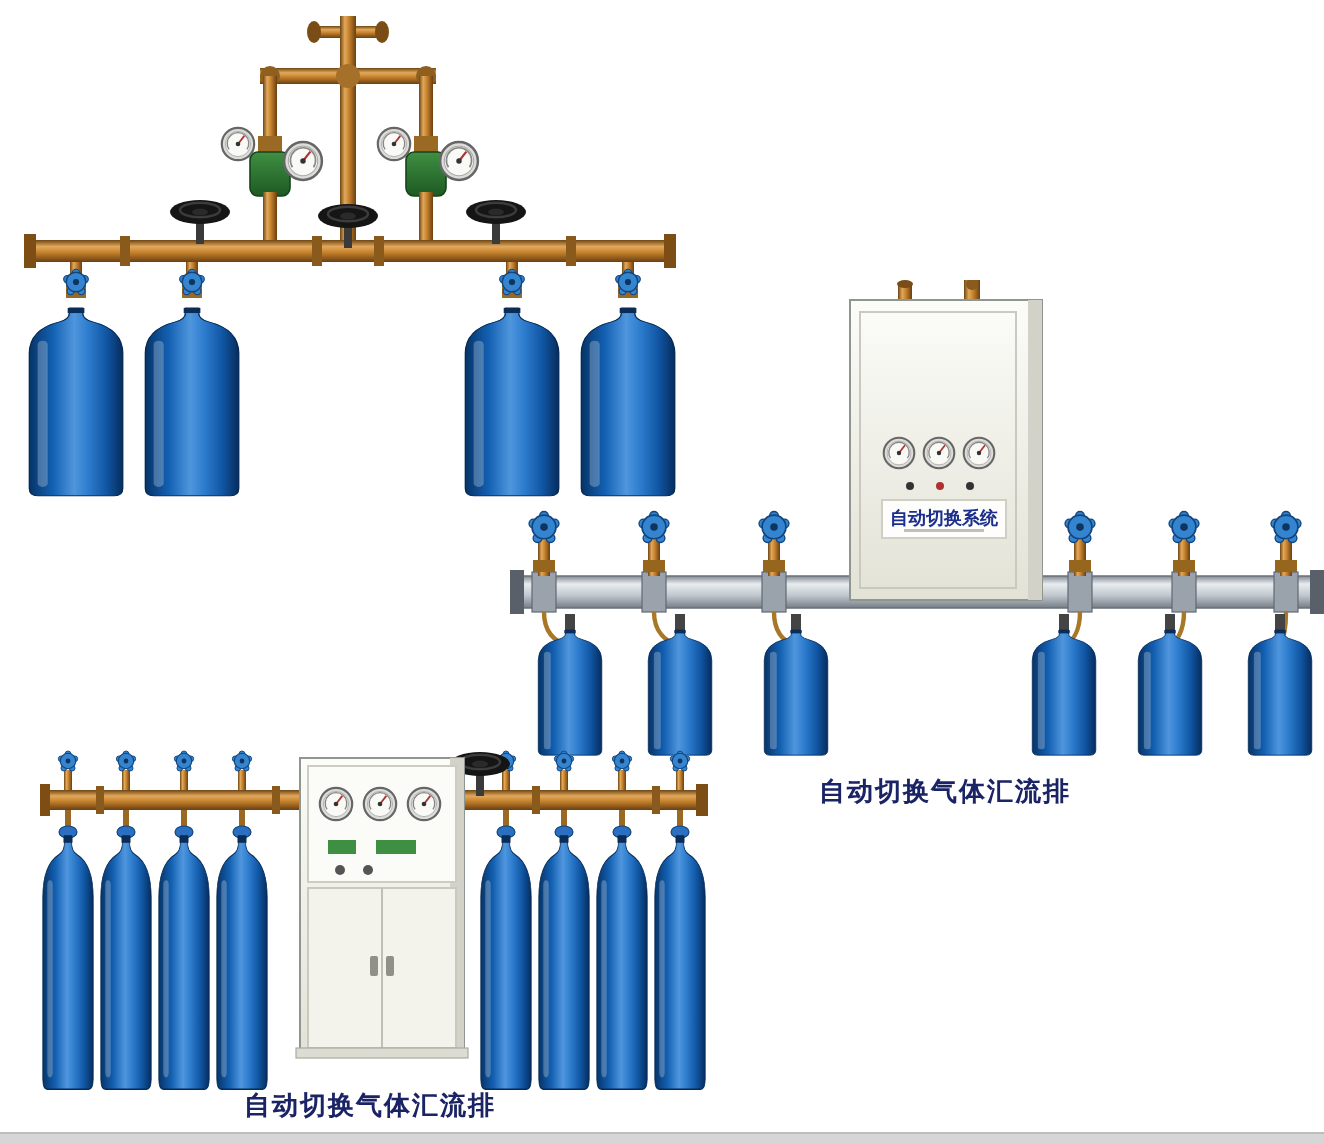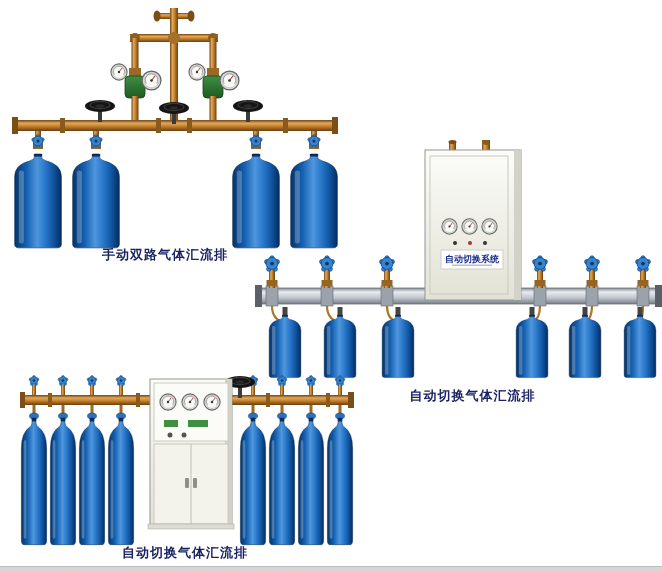--- a/index.html
+++ b/index.html
@@ -147,21 +147,20 @@
       <rect x="301" y="123" width="6" height="14" fill="url(#brassH)"></rect>
       <rect x="299" y="134" width="10" height="7" fill="#9a6a24"></rect>
       <use href="#bw" transform="translate(297,126) scale(0.7)"></use>
     </g>
 
     <use href="#cyl" transform="translate(3,146) scale(0.834,0.63)"></use>
     <use href="#cyl" transform="translate(61,146) scale(0.834,0.63)"></use>
     <use href="#cyl" transform="translate(221,146) scale(0.834,0.63)"></use>
     <use href="#cyl" transform="translate(279,146) scale(0.834,0.63)"></use>
   </svg>
-  <div class="caption" style="left:10px;top:246px;width:310px">手动双路气体汇流排</div>
 
   <svg class="product-svg" style="left:255px;top:140px" width="407" height="255" viewBox="0 0 407 255">
 
     <rect x="2" y="148" width="403" height="16" rx="2" fill="url(#railG)" stroke="#6a7078" stroke-width="0.8"></rect>
     <rect x="0" y="145" width="7" height="22" fill="#596069"></rect>
     <rect x="400" y="145" width="7" height="22" fill="#596069"></rect>
 
     <g>
       <g>
           <rect x="11" y="146" width="12" height="20" fill="#9aa2ac" stroke="#626a74" stroke-width="0.6"></rect>

